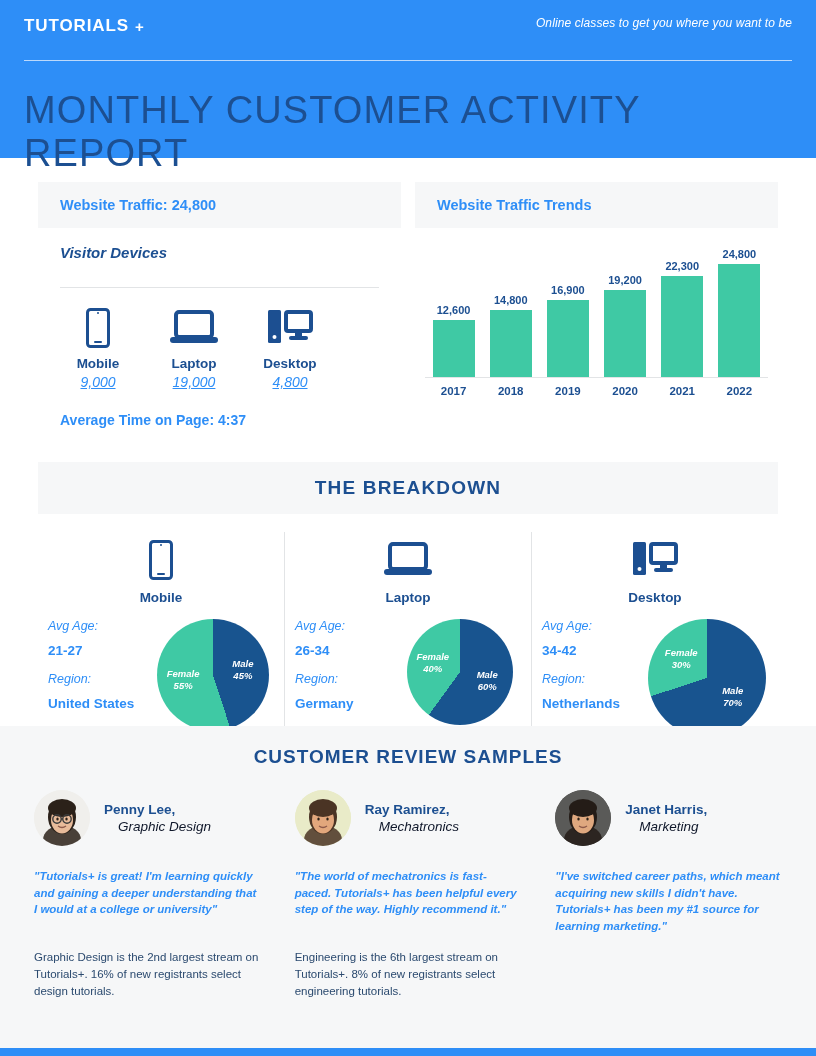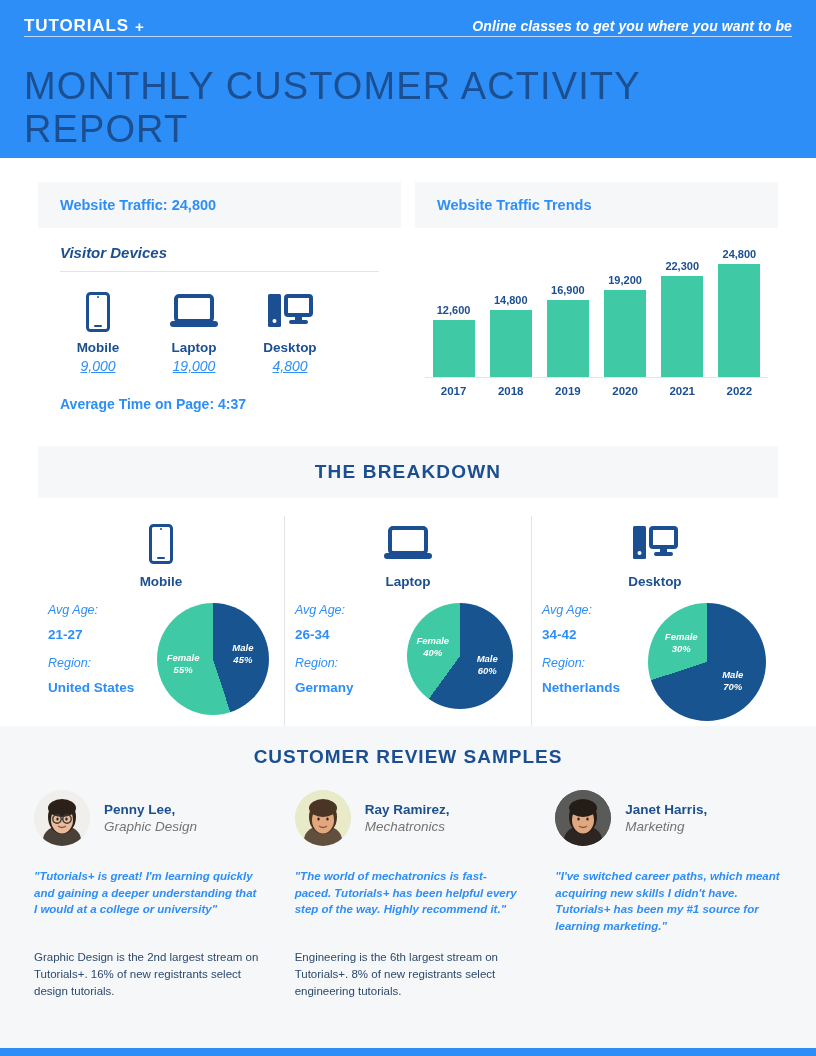--- a/index.html
+++ b/index.html
@@ -13,41 +13,41 @@
 
   
   .header {
     background:#2e8ef7;
     height:158px;
     position:relative;
     padding:0 24px;
   }
   .header-top {
     display:flex;
-    align-items:center;
+    align-items:flex-start;
     justify-content:space-between;
     padding-top:16px;
-    padding-bottom:0;
+    padding-bottom:24px;
     border-bottom:1.5px solid #bcd9fb;
   }
   .brand {
     color:#ffffff;
     font-size:17px;
     font-weight:bold;
     letter-spacing:0.9px;
     display:flex;
     align-items:center;
     gap:6px;
   }
   .brand-plus { font-size:15px; font-weight:bold; }
   .tagline {
     color:#ffffff;
-    font-size:14px;
+    font-size:12px;
     font-style:italic;
-    font-weight:bold;
+    font-weight:normal;
     letter-spacing:0.1px;
   }
   .main-title {
     text-align:left;
     color:#1c4f91;
     font-size:38px;
     font-weight:normal;
     letter-spacing:1.1px;
     margin-top:28px;
     font-stretch:condensed;
@@ -80,21 +80,21 @@
     font-size:14.5px;
     font-weight:bold;
   }
   .card-body { padding:16px 22px 12px 22px; }
 
   .section-label {
     color:#1c4f91;
     font-size:15px;
     font-style:italic;
     font-weight:bold;
-    padding-bottom:10px;
+    padding-bottom:26px;
     border-bottom:1px solid #e2e4e6;
     margin-bottom:14px;
   }
   .devices { display:flex; gap:36px; padding-left:8px; }
   .device { text-align:center; width:60px; }
   .device-icon { height:46px; display:flex; align-items:flex-end; justify-content:center; }
   .device-name { color:#1c4f91; font-size:13.5px; font-weight:bold; margin-top:8px; }
   .device-val { color:#2e8ef7; font-size:14px; font-style:italic; margin-top:3px;text-decoration:underline; }
   .avg-time {
     color:#2e8ef7;
@@ -181,21 +181,21 @@
   .review { flex:1; padding:0 10px; }
   .review-head { display:flex; align-items:center; gap:14px; }
   .avatar {
     width:56px; height:56px;
     border-radius:50%;
     flex-shrink:0;
     position:relative;
     overflow:hidden;
   }
   .reviewer-name { color:#1c4f91; font-size:13.5px; font-weight:bold; }
-  .reviewer-role { color:#737373; font-size:13.5px; font-style:italic; margin-top:2px; }
+  .reviewer-role { color:#0f172a; font-size:13.5px; font-style:italic; margin-top:2px;margin-left:14px; }
   .quote {
     color:#2e8ef7;
     font-size:11.5px;
     font-style:italic;
     font-weight:bold;
     line-height:1.45;
     margin-top:22px;
   }
   .stat {
     color:#2b4a6f;

